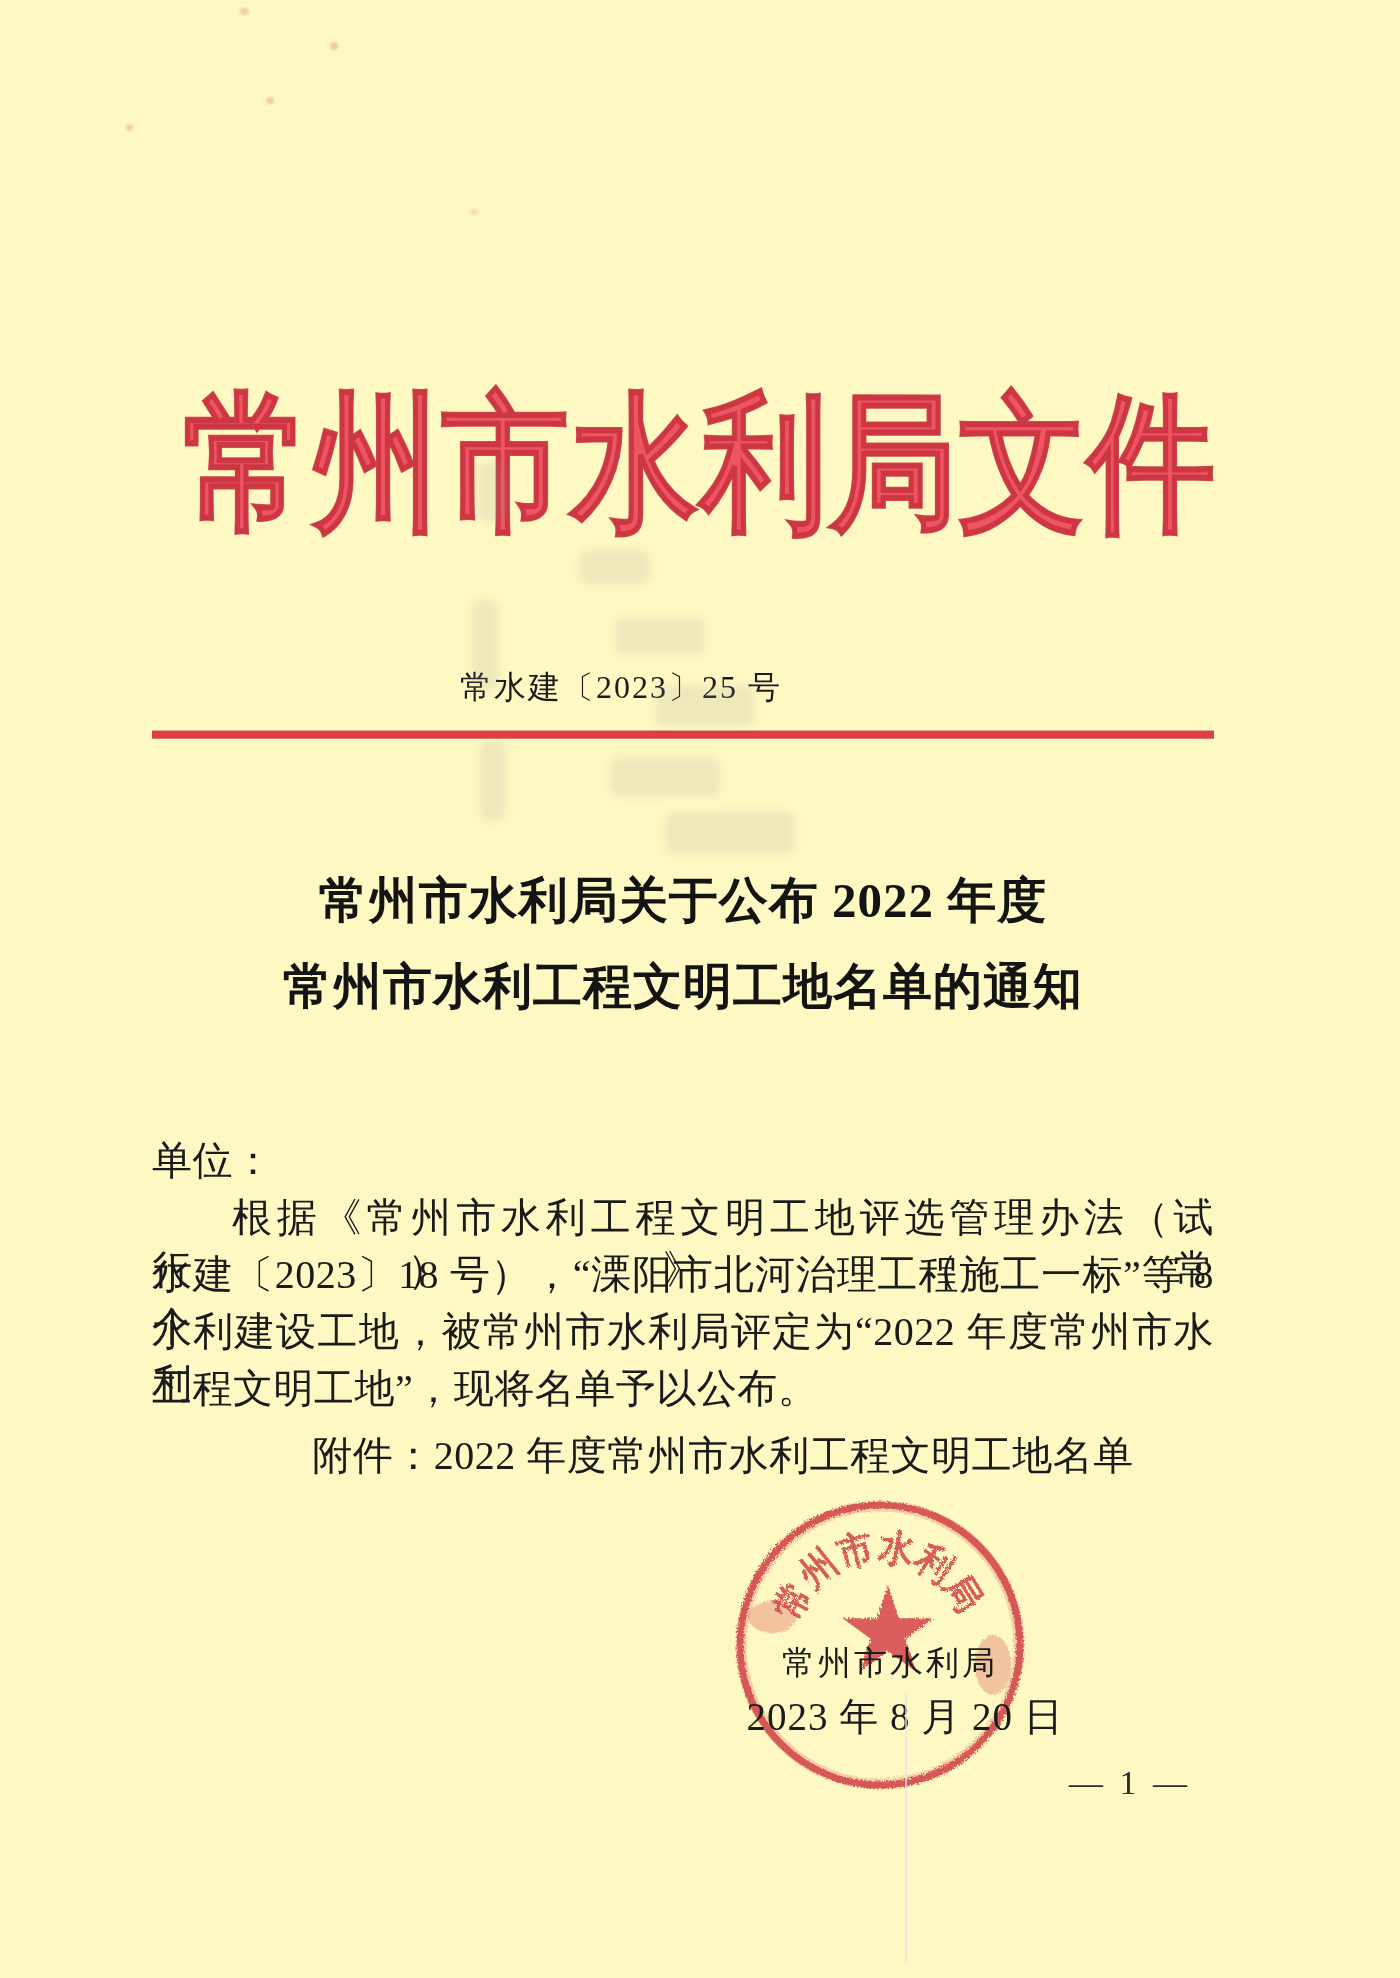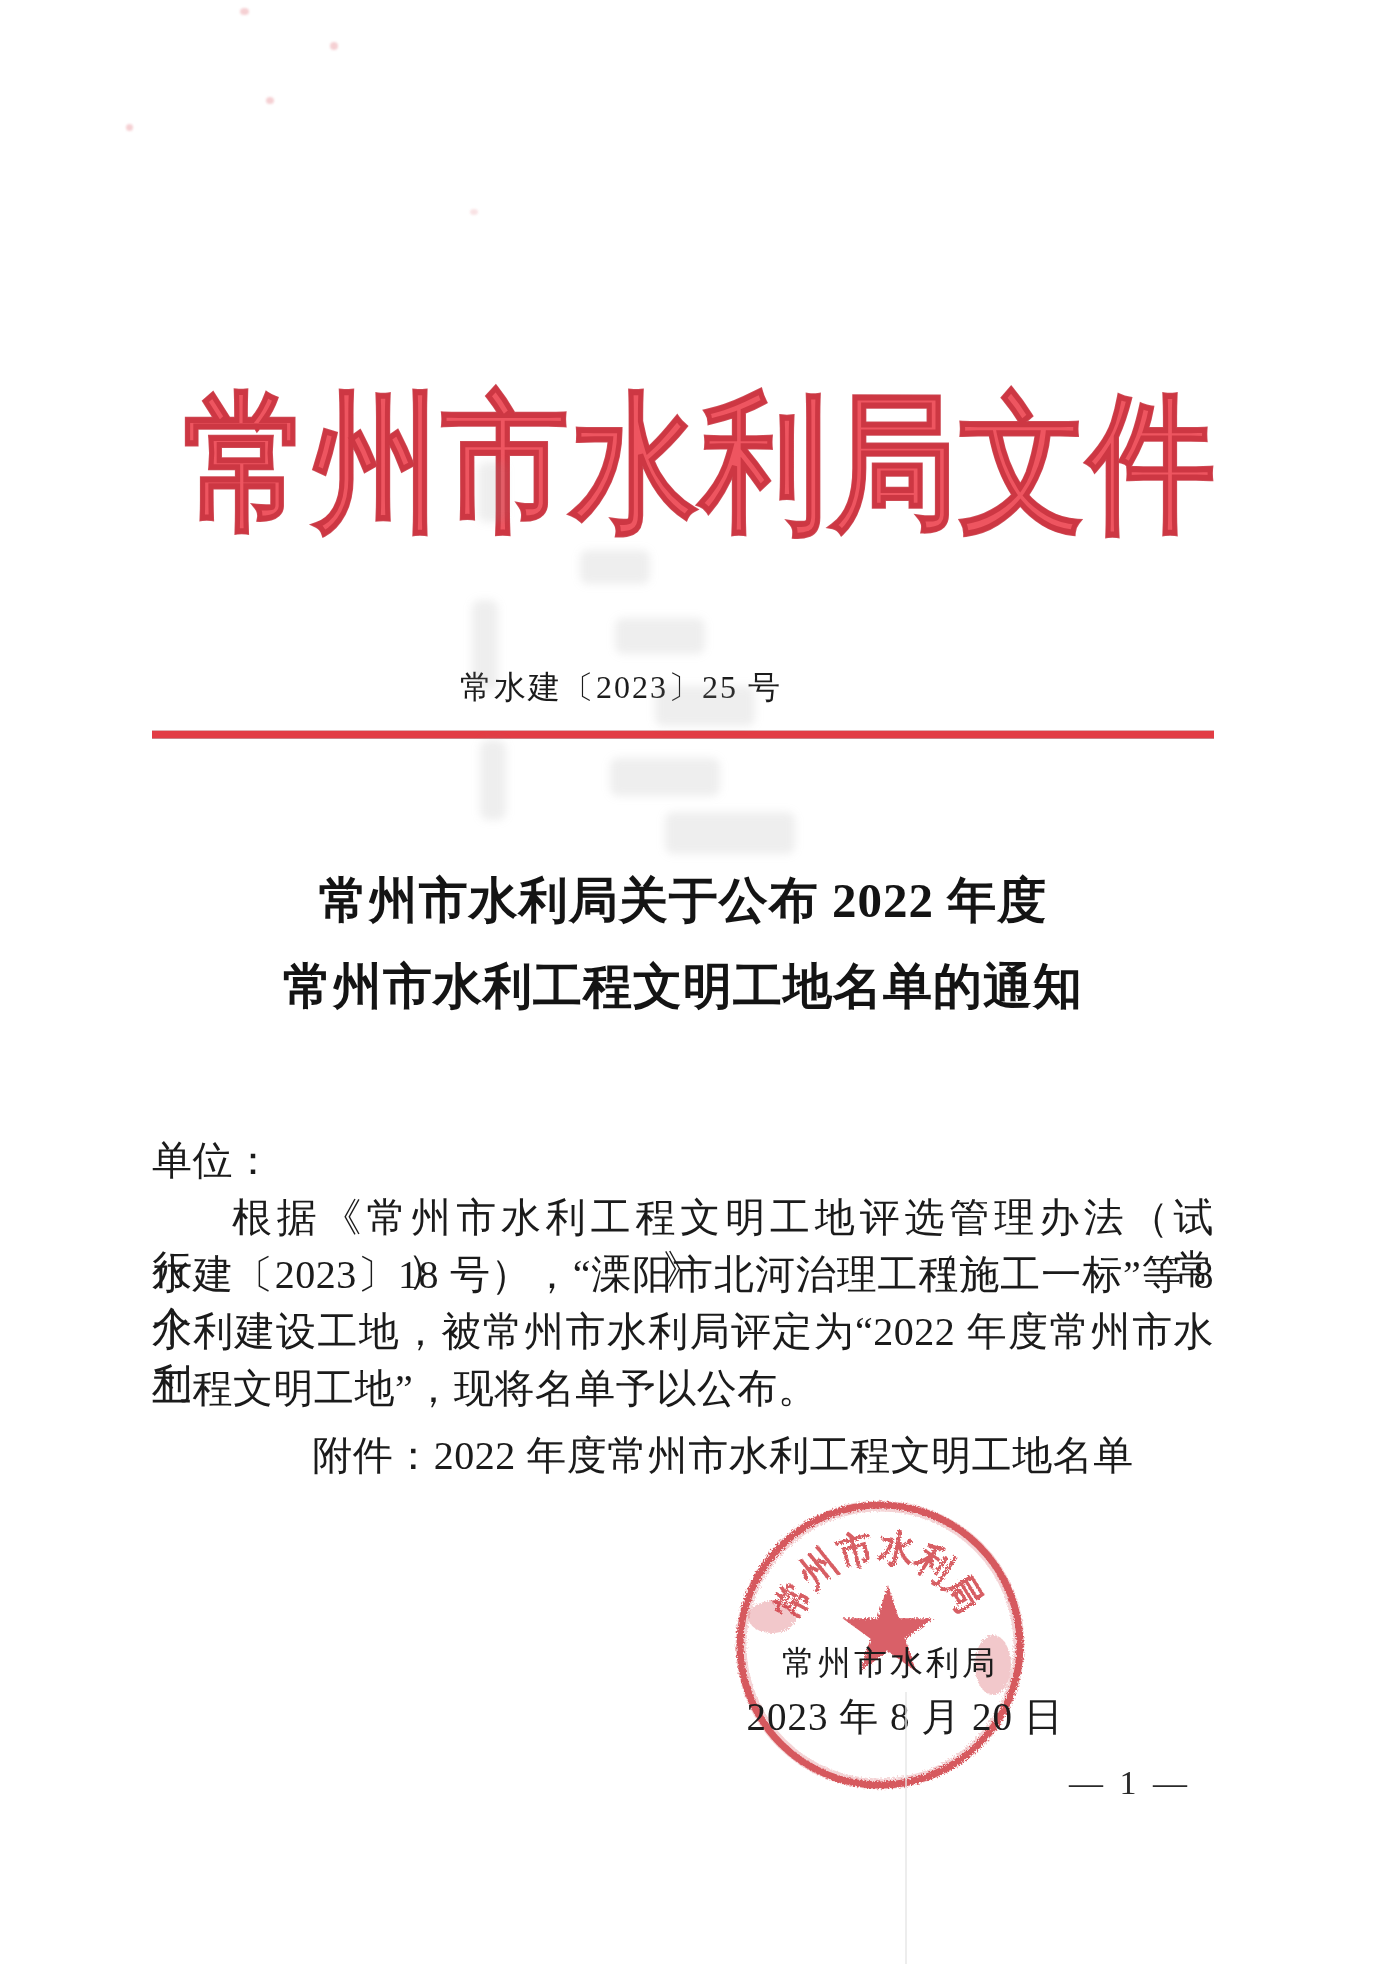--- a/index.html
+++ b/index.html
@@ -1,20 +1,20 @@
 <!DOCTYPE html>
 <html><head>
 <meta charset="utf-8">
 <style>
   html,body{margin:0;padding:0;background:#e9e9e9;}
   .page{
     position:relative;
     width:1400px;height:1978px;
     margin:0 auto;
-    background:#ffffff;
+    background:#fef9c3;
     overflow:hidden;
     font-family:"Liberation Serif","DejaVu Serif",serif;
     color:#1c1c1c;
   }
   
   .header-title{
     position:absolute;top:382px;left:0;width:1400px;
     text-align:center;
     font-size:150px;line-height:1.1;font-weight:700;
     color:#ee5560;

